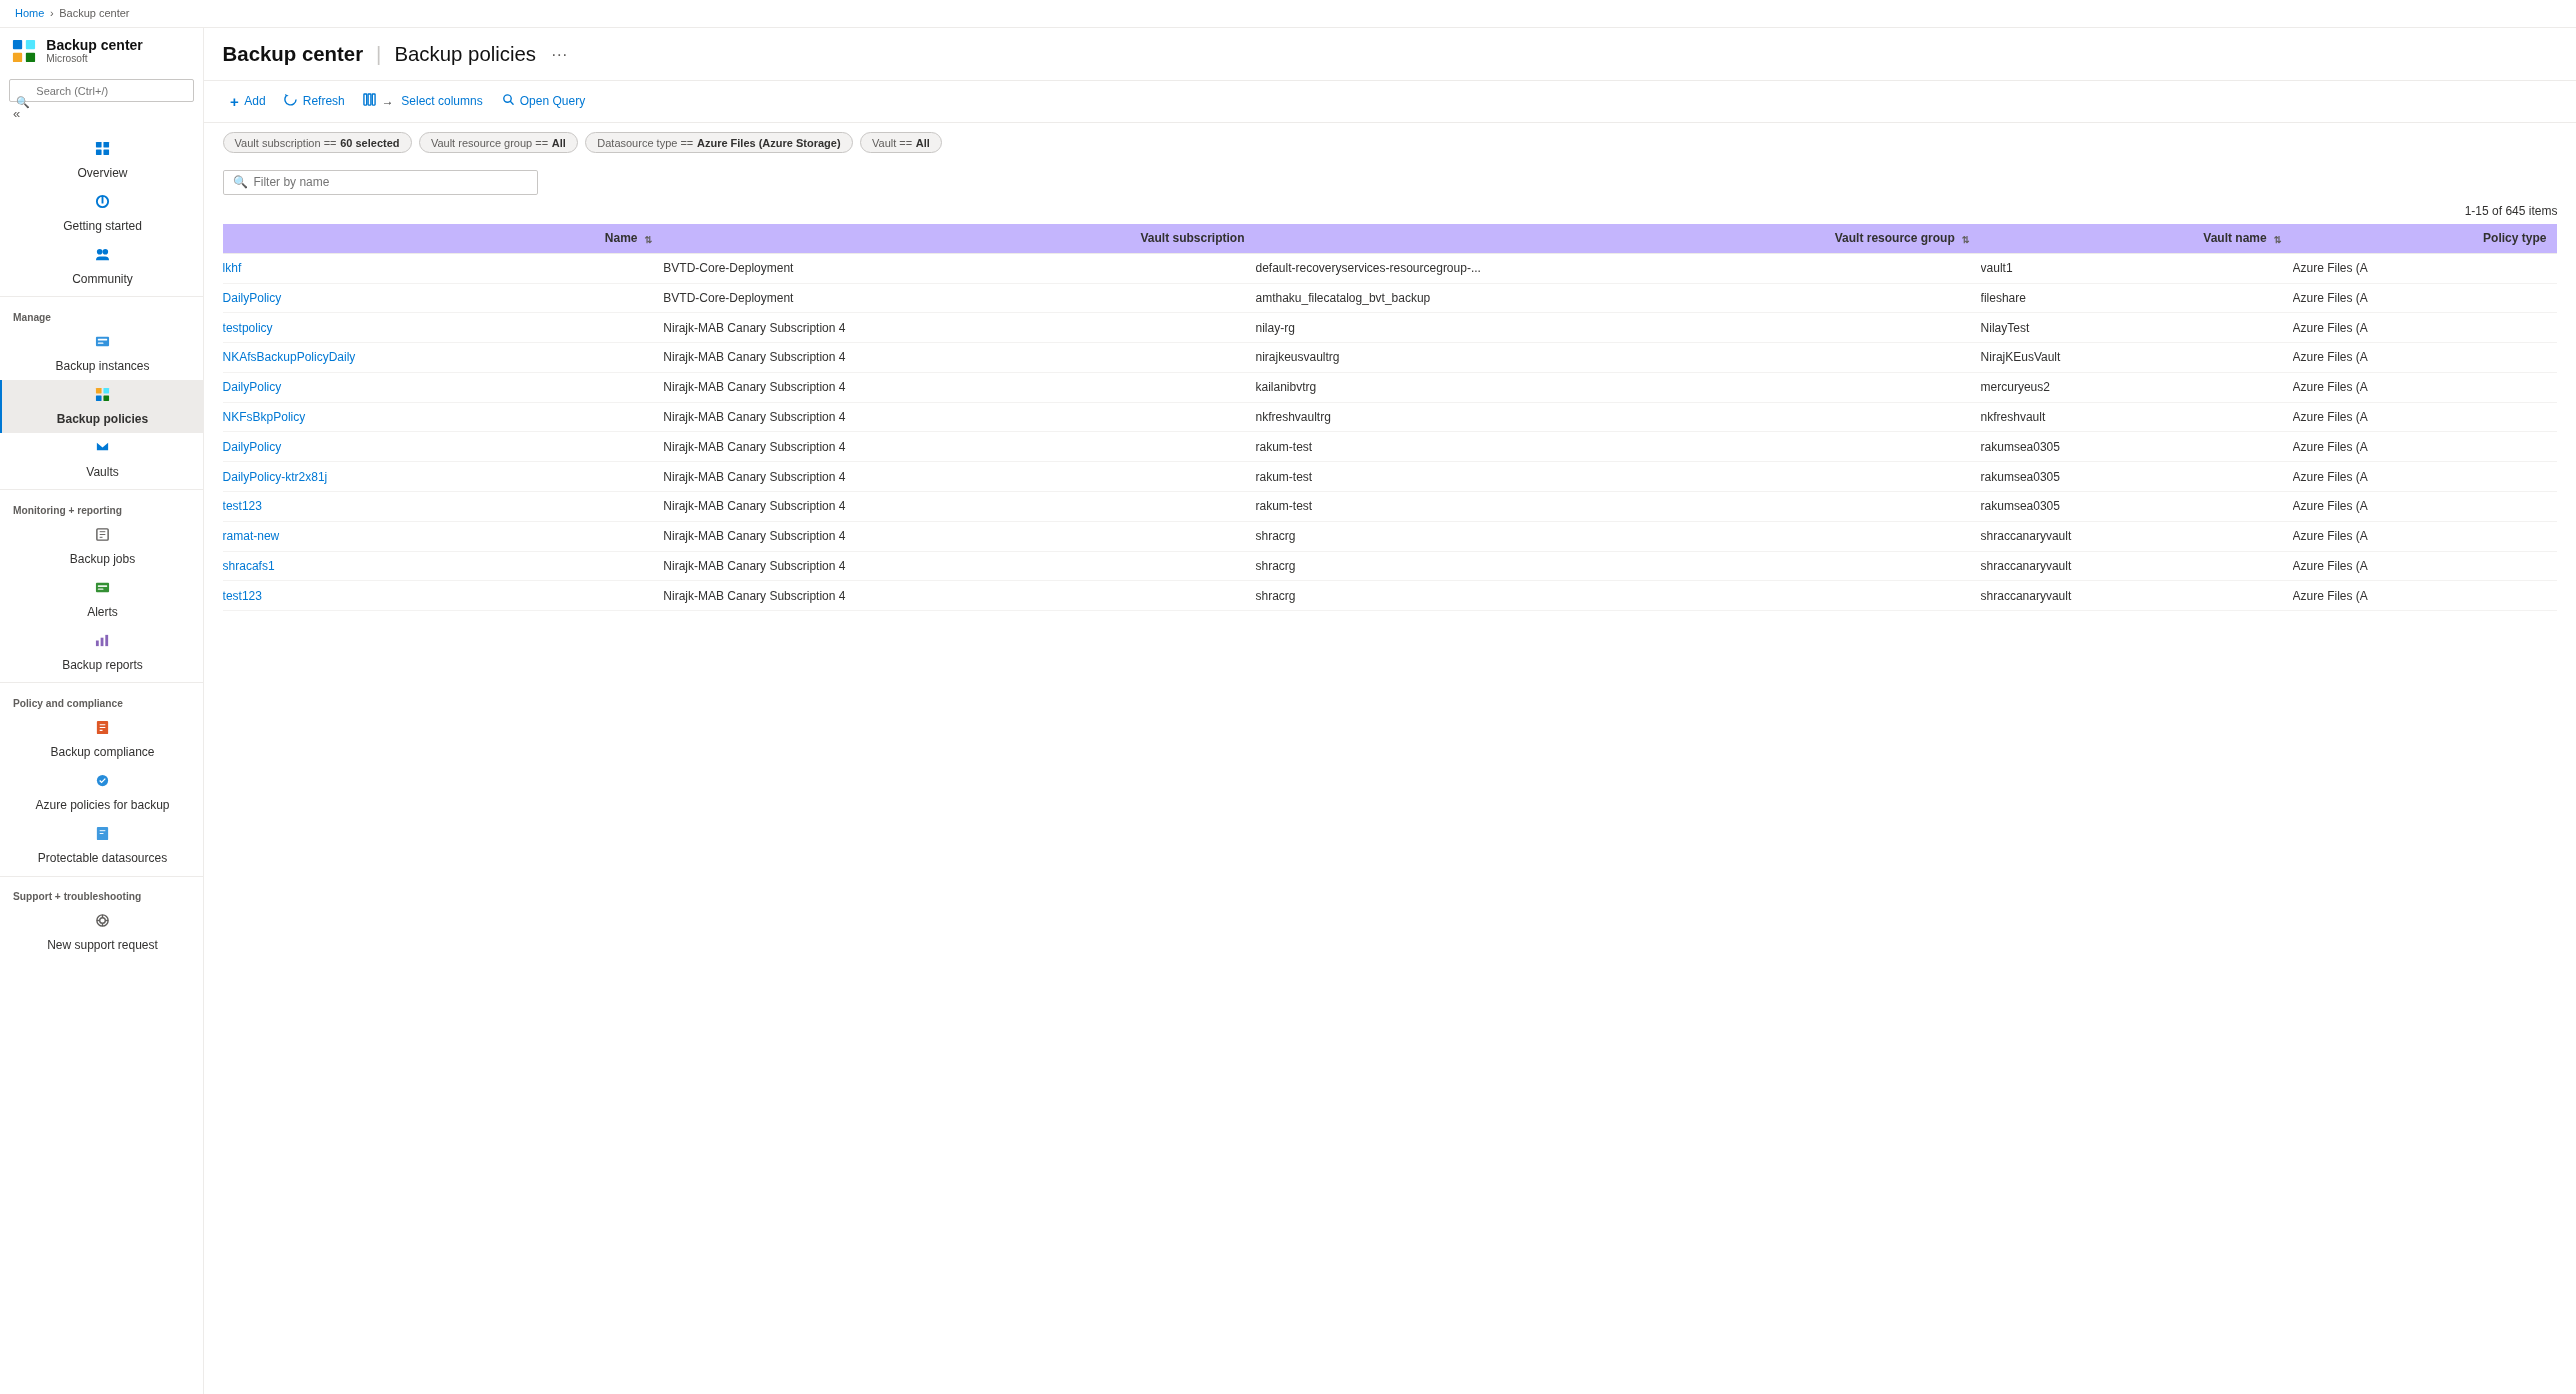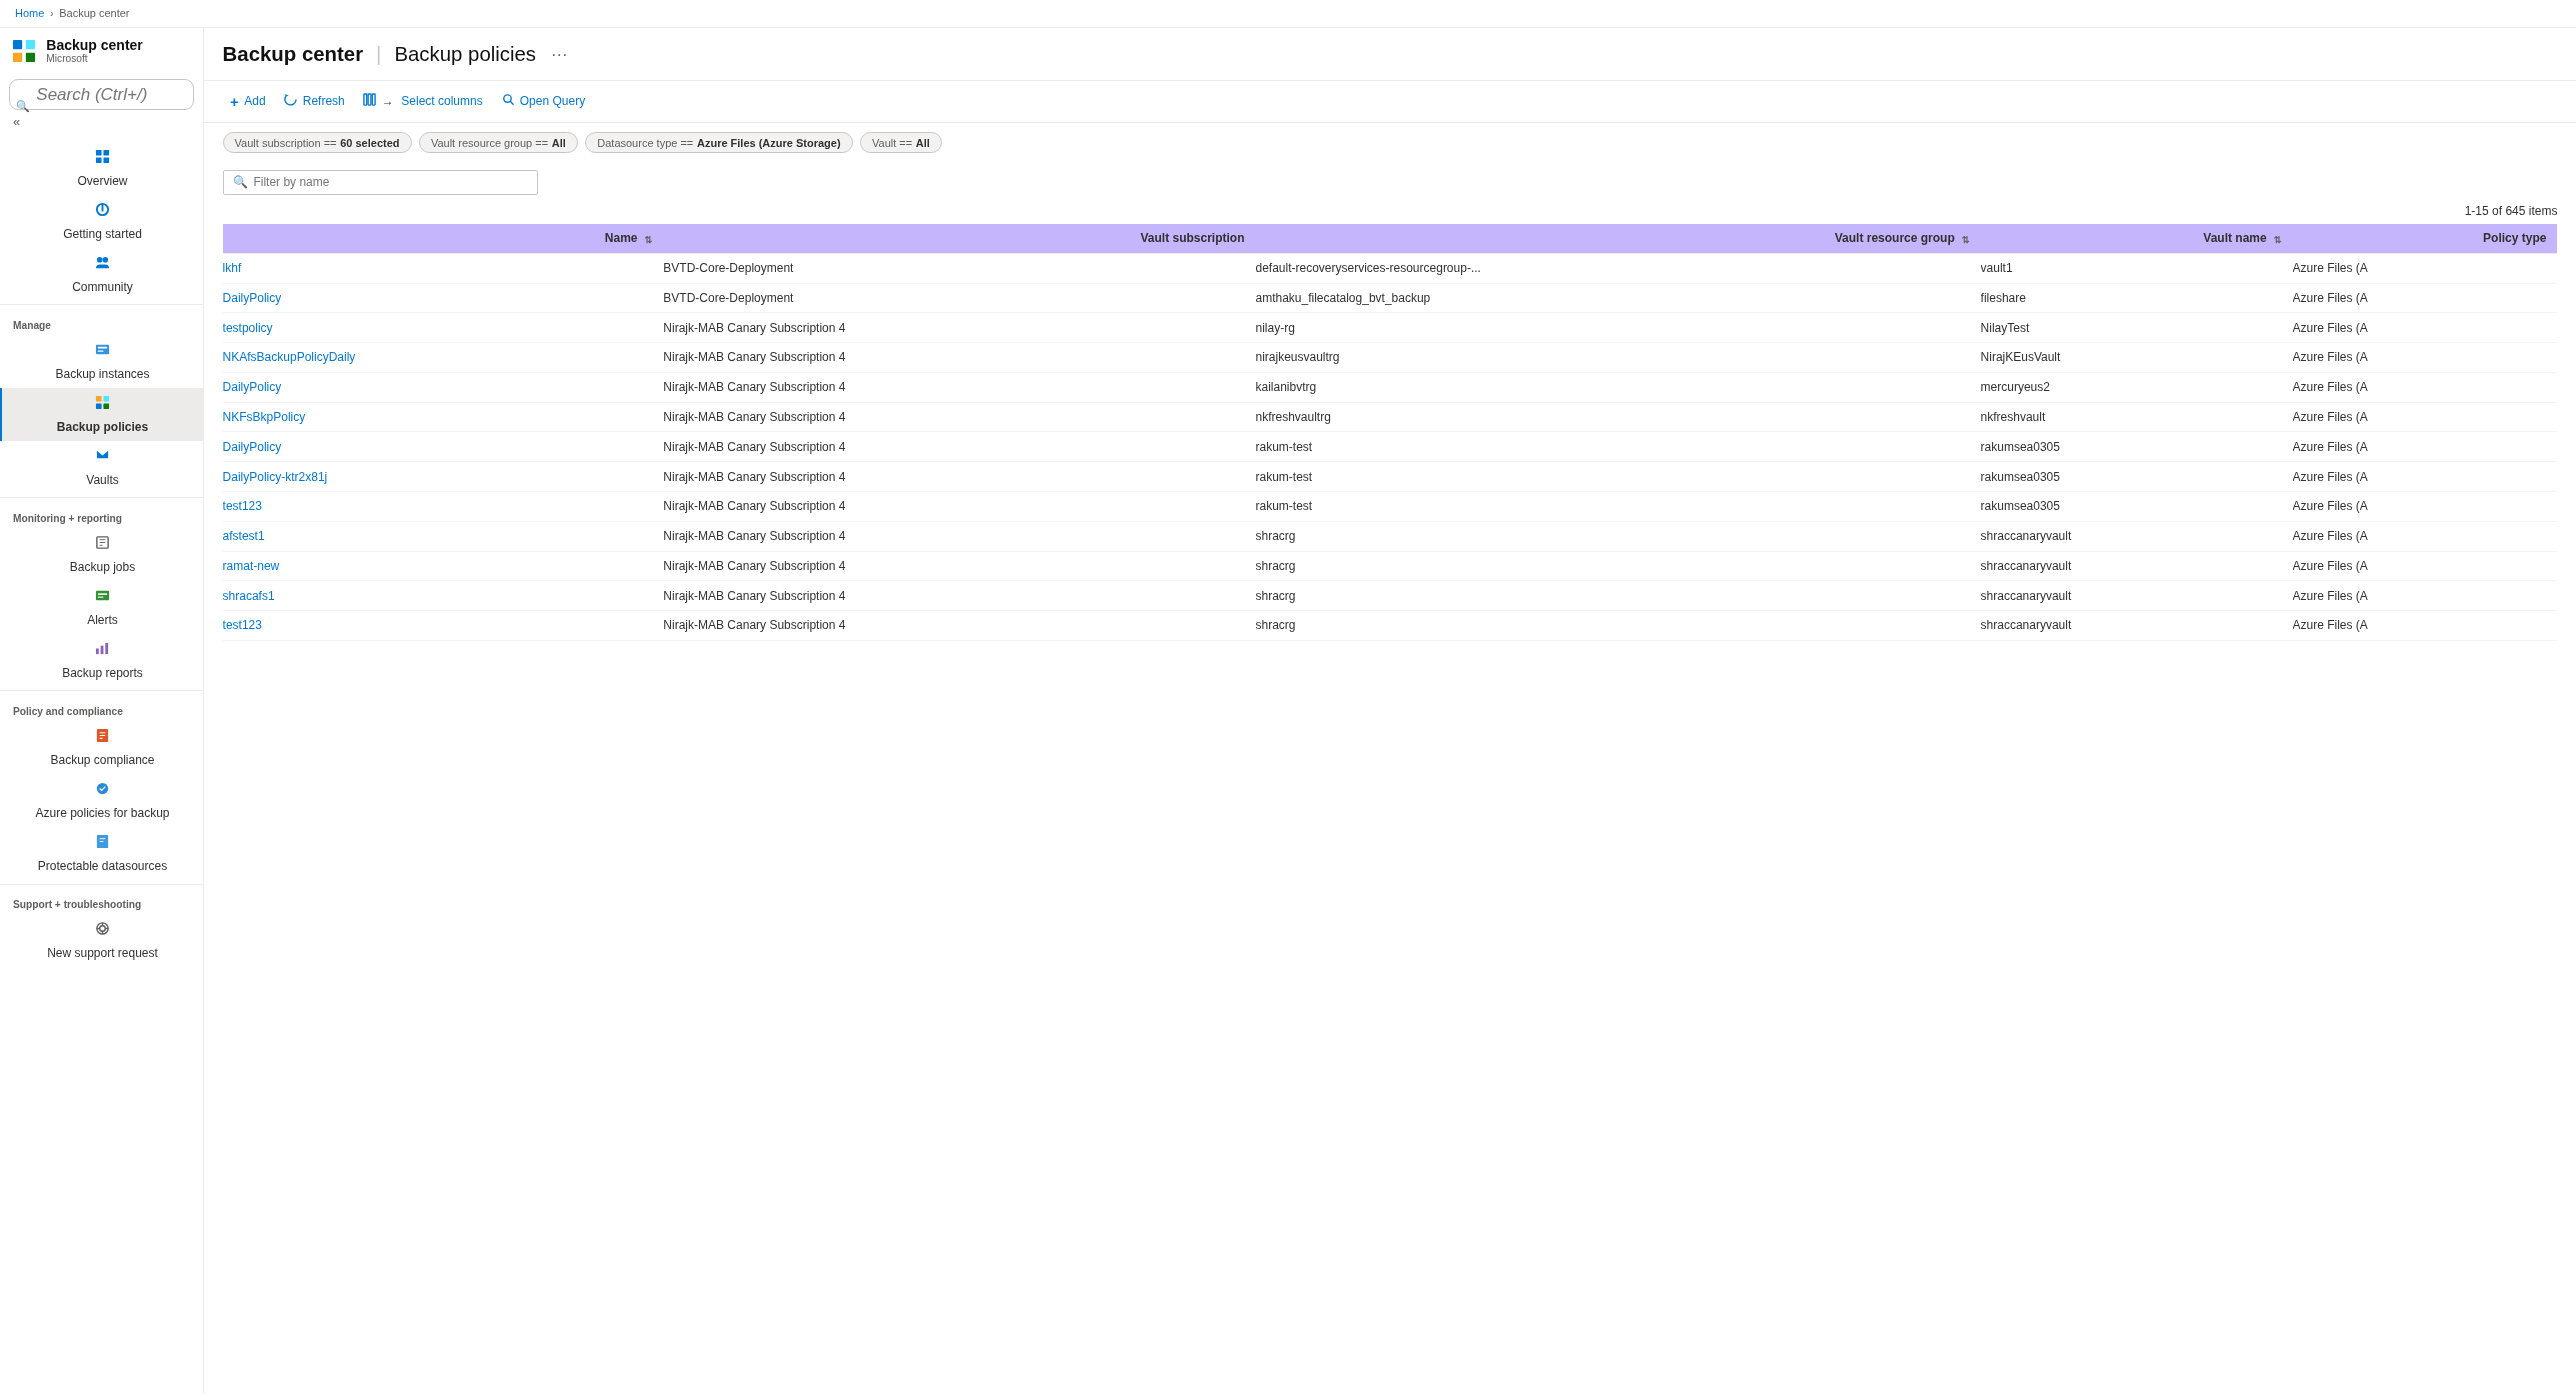--- a/index.html
+++ b/index.html
@@ -53,25 +53,24 @@
     .sidebar-subtitle { font-size: 10.2px; color: #605e5c; }
 
     .sidebar-search {
       margin: 5.6px 9.3px;
       position: relative;
     }
     .sidebar-search input {
       width: 100%;
       padding: 4.6px 9.3px 4.6px 26px;
       border: 0.9px solid #c8c6c4;
-      border-radius: 9px;
-      font-size: 17px;
+      border-radius: 2px;
+      font-size: 11px;
       color: #333;
       outline: none;
-      font-style: italic;
     }
     .sidebar-search-icon {
       position: absolute;
       left: 7.4px;
       top: 50%;
       transform: translateY(-50%);
       color: #605e5c;
       font-size: 11px;
     }
     .sidebar-collapse-btn {
@@ -593,27 +592,20 @@
               <td>Azure Files (A</td>
             </tr>
             <tr>
               <td style="color: rgb(0, 120, 212); cursor: pointer;">test123</td>
               <td>Nirajk-MAB Canary Subscription 4</td>
               <td>rakum-test</td>
               <td>rakumsea0305</td>
               <td>Azure Files (A</td>
             </tr>
             <tr>
-              <td style="color: rgb(0, 120, 212); cursor: pointer;">afstest1</td>
-              <td>Nirajk-MAB Canary Subscription 4</td>
-              <td>shracrg</td>
-              <td>shraccanaryvault</td>
-              <td>Azure Files (A</td>
-            </tr>
-            <tr>
               <td style="color: rgb(0, 120, 212); cursor: pointer;">ramat-new</td>
               <td>Nirajk-MAB Canary Subscription 4</td>
               <td>shracrg</td>
               <td>shraccanaryvault</td>
               <td>Azure Files (A</td>
             </tr>
             <tr>
               <td style="color: rgb(0, 120, 212); cursor: pointer;">shracafs1</td>
               <td>Nirajk-MAB Canary Subscription 4</td>
               <td>shracrg</td>

